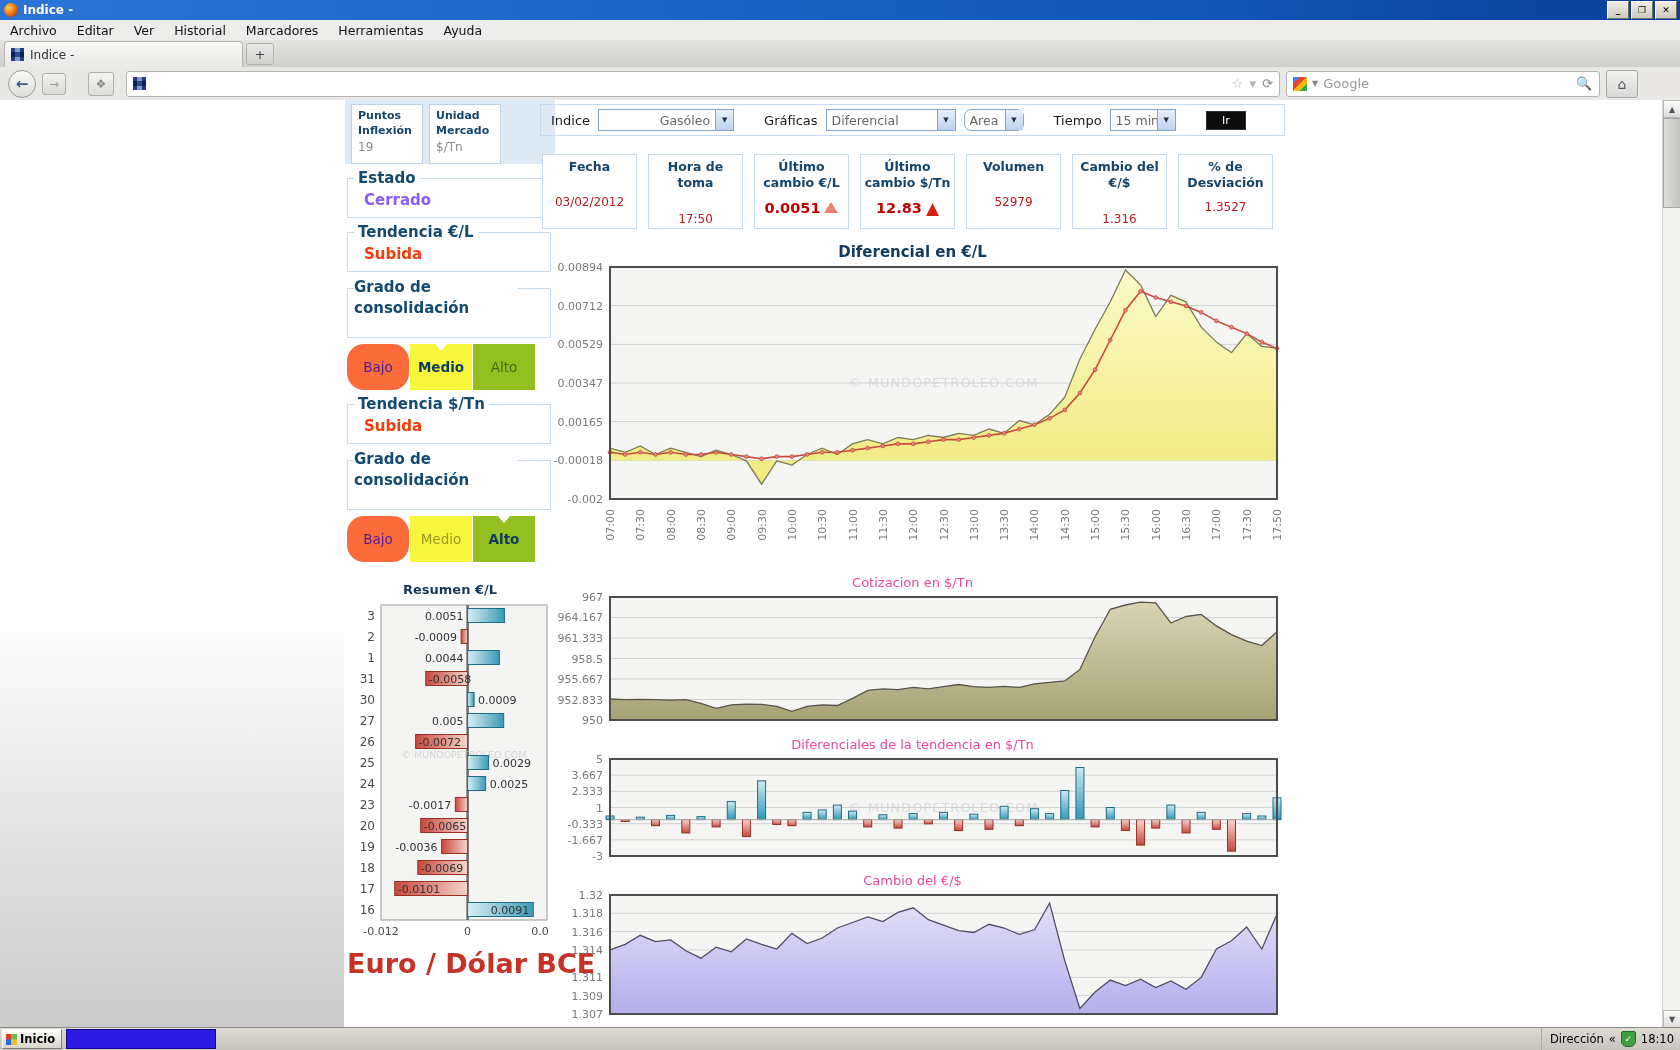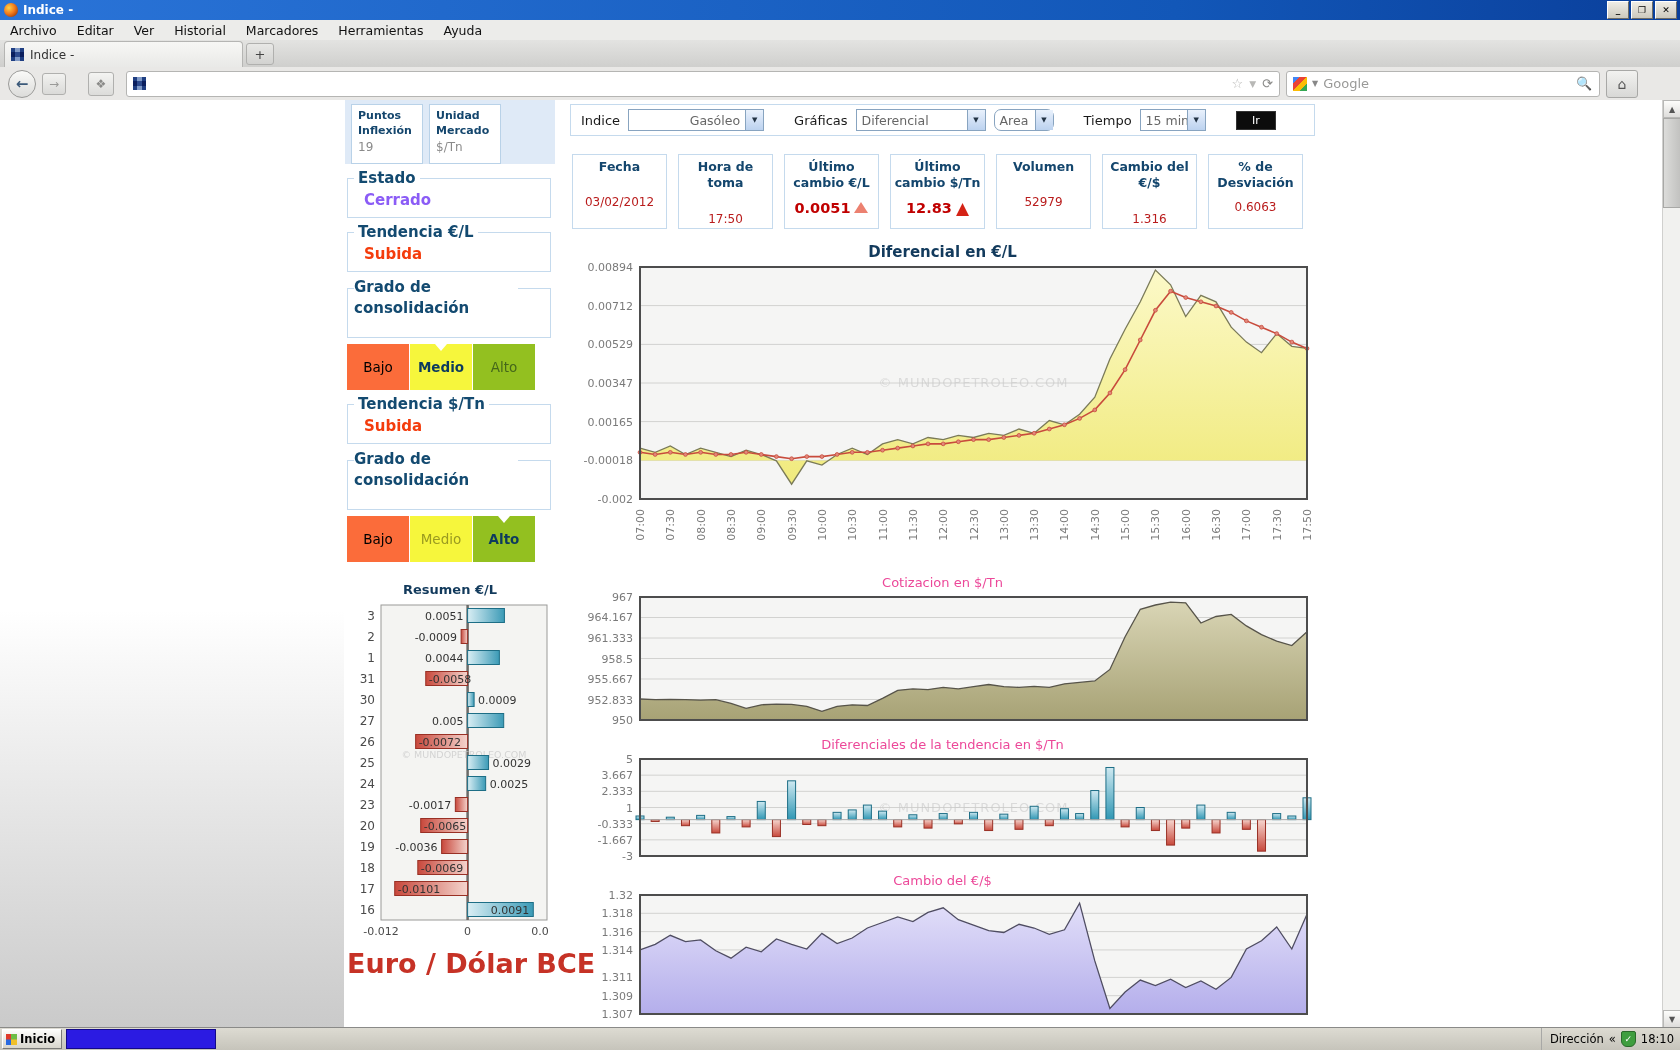--- a/index.html
+++ b/index.html
@@ -73,30 +73,30 @@
     color:#134a70;font-weight:bold;font-size:15px;white-space:nowrap;}
   .panel-value{font-weight:bold;font-size:15px;}
   .val-crimson{color:#8b5cf6;} .val-orange{color:#f43c0c;}
   .grado-wrap{margin:16px 4px 0 2px;}
   .grado-box{position:relative;border:1px solid #c5daed;height:48px;}
   .grado-legend{position:absolute;top:-12px;left:6px;background:#fff;padding:0 4px 2px 0;
     color:#134a70;font-weight:bold;font-size:15px;line-height:1.4;width:160px;}
   .grado-btns{display:flex;margin-top:6px;}
   .grado-btn{position:relative;width:62px;height:46px;display:flex;align-items:center;justify-content:center;
     font-size:13.5px;border-right:1px solid #fff;cursor:pointer;}
-  .g-bajo{background:#fb6c3a;color:#000000;}
+  .g-bajo{background:#fb6c3a;color:#4c1d95;border-radius:17px;}
   .g-medio{background:#f6f63c;color:#9a9a20;}
   .g-alto{background:#93c020;color:#45671a;}
   .grado-btn.selected{color:#0d3a5e;font-weight:bold;}
   .notch{position:absolute;top:0;left:50%;transform:translateX(-50%);width:0;height:0;
     border-left:6px solid transparent;border-right:6px solid transparent;border-top:7px solid #fff;}
   .resumen-title{text-align:center;color:#123a5c;font-weight:bold;font-size:13px;margin:20px 0 4px 0;}
   .sb-footer{margin:6px 0 0 2px;font-size:27px;font-weight:bold;color:#c63226;white-space:nowrap;}
 
-  .main{position:absolute;left:570px;top:4px;width:745px;}
+  .main{position:absolute;left:540px;top:4px;width:745px;}
   .form-row{border:1px solid #c5daed;height:30px;display:flex;align-items:center;gap:8px;padding:0 10px;}
   .form-label{font-size:13px;color:#1a1a1a;}
   .sel{height:20px;border:1px solid #88a4c0;background:#fff;display:flex;align-items:center;font-size:12.5px;color:#666;}
   .sel .txt{padding:0 5px;flex:1;white-space:nowrap;overflow:hidden;}
   .sel .arrowbtn{width:17px;height:100%;border-left:1px solid #88a4c0;
     background:linear-gradient(#e9f1fc,#bcd2ef);color:#234;font-size:7px;
     display:flex;align-items:center;justify-content:center;}
   .sel-indice{width:134px;} .sel-indice .txt{text-align:right;}
   .sel-graficas{width:128px;} .sel-area{width:58px;border-radius:7px;} .sel-tiempo{width:64px;}
   .gap{width:14px;}
@@ -362,21 +362,21 @@
         <div class="stat">
           <div class="stat-label">Volumen</div>
           <div class="stat-value one-line">52979</div>
         </div>
         <div class="stat">
           <div class="stat-label">Cambio del €/$</div>
           <div class="stat-value one-line">1.316</div>
         </div>
         <div class="stat">
           <div class="stat-label">% de Desviación</div>
-          <div class="stat-value">0.6063</div>
+          <div class="stat-value">1.3527</div>
         </div>
       </div>
 
       <div class="chart-title-main">Diferencial en €/L</div>
       <div class="chart-box" id="chart-diferencial"><svg width="745" height="302" viewBox="0 0 745 302">
             <defs>
               <linearGradient id="g_diferencial_area" x1="0" y1="0" x2="0" y2="1">
                 <stop offset="0%" stop-color="#fcf9c8"></stop>
                 <stop offset="100%" stop-color="#f0ea7c"></stop>
               </linearGradient>

